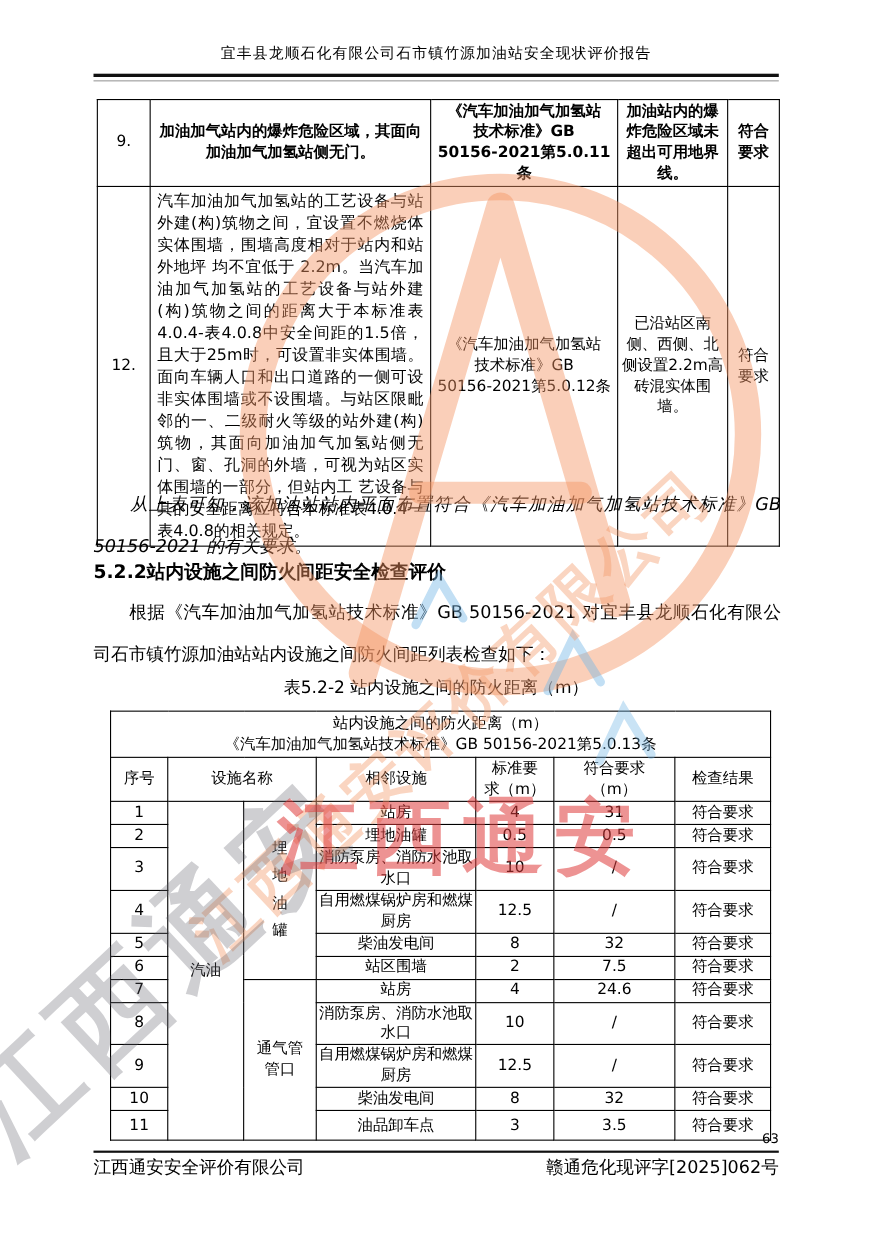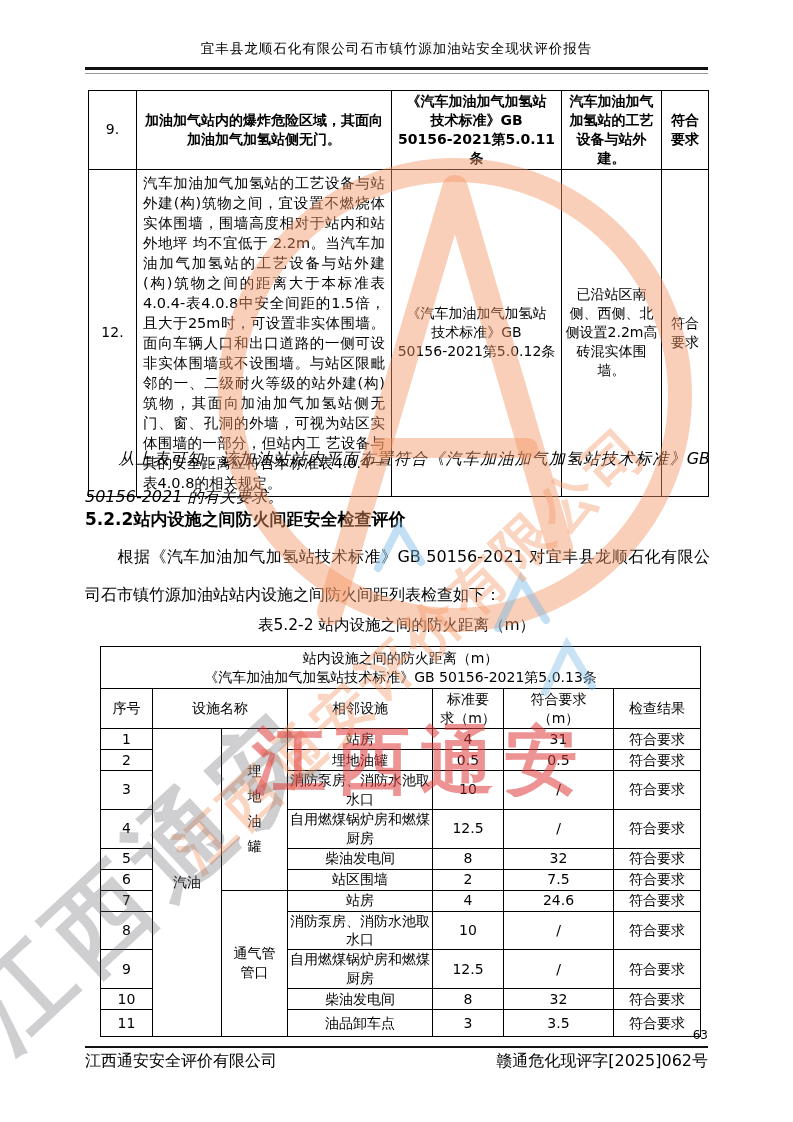--- a/index.html
+++ b/index.html
@@ -85,21 +85,21 @@
           <col style="width:100px">
           <col style="width:47px">
         </colgroup>
       <tbody>
           <tr style="height:60px;">
         <td>9.</td>
         <td class="bold">加油加气站内的爆炸危险区域，其面向加油加气加氢站侧无门。</td>
         <td class="bold pre">《汽车加油加气加氢站
 技术标准》GB
 50156-2021第5.0.11条</td>
-        <td class="bold">汽车加油加气加氢站的工艺设备与站外建。</td>
+        <td class="bold">加油站内的爆炸危险区域未超出可用地界线。</td>
         <td class="bold pre">符合
 要求</td>
       </tr>
       <tr style="height:282px;">
         <td>12.</td>
         <td class="content-j">汽车加油加气加氢站的工艺设备与站外建(构)筑物之间，宜设置不燃烧体实体围墙，围墙高度相对于站内和站外地坪 均不宜低于 2.2m。当汽车加油加气加氢站的工艺设备与站外建(构)筑物之间的距离大于本标准表 4.0.4-表4.0.8中安全间距的1.5倍，且大于25m时，可设置非实体围墙。面向车辆人口和出口道路的一侧可设非实体围墙或不设围墙。与站区限毗邻的一、二级耐火等级的站外建(构)筑物，其面向加油加气加氢站侧无门、窗、孔洞的外墙，可视为站区实体围墙的一部分，但站内工 艺设备与其的安全距离应符合本标准表4.0.4一表4.0.8的相关规定。</td>
         <td class="pre">《汽车加油加气加氢站
 技术标准》GB
 50156-2021第5.0.12条</td>
         <td>已沿站区南侧、西侧、北侧设置2.2m高砖混实体围墙。</td>

